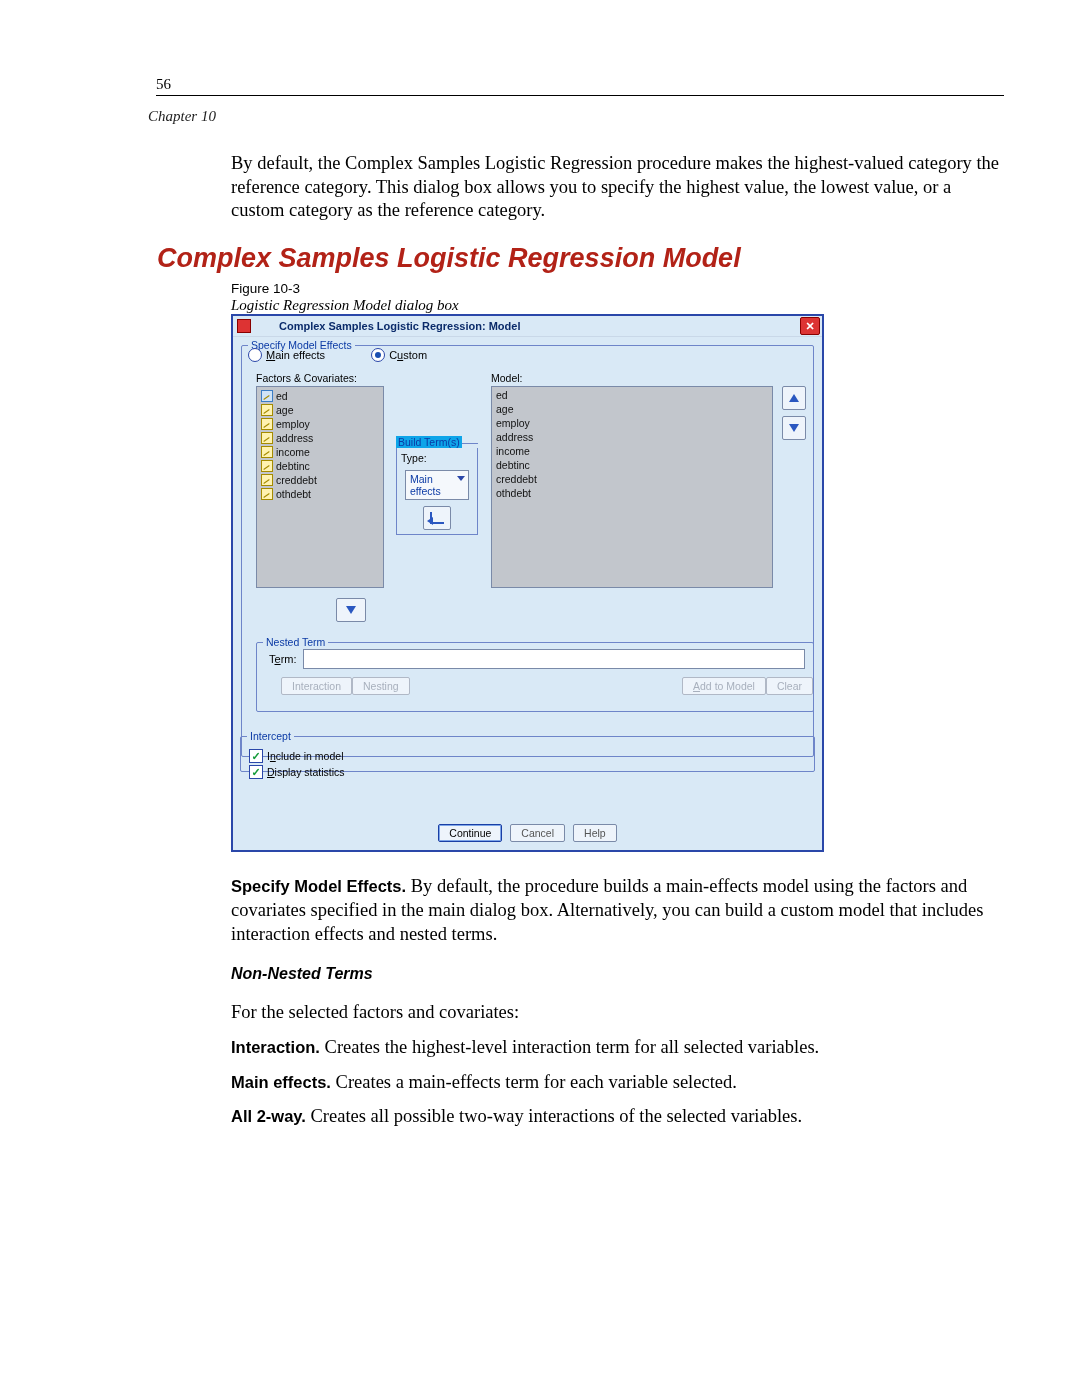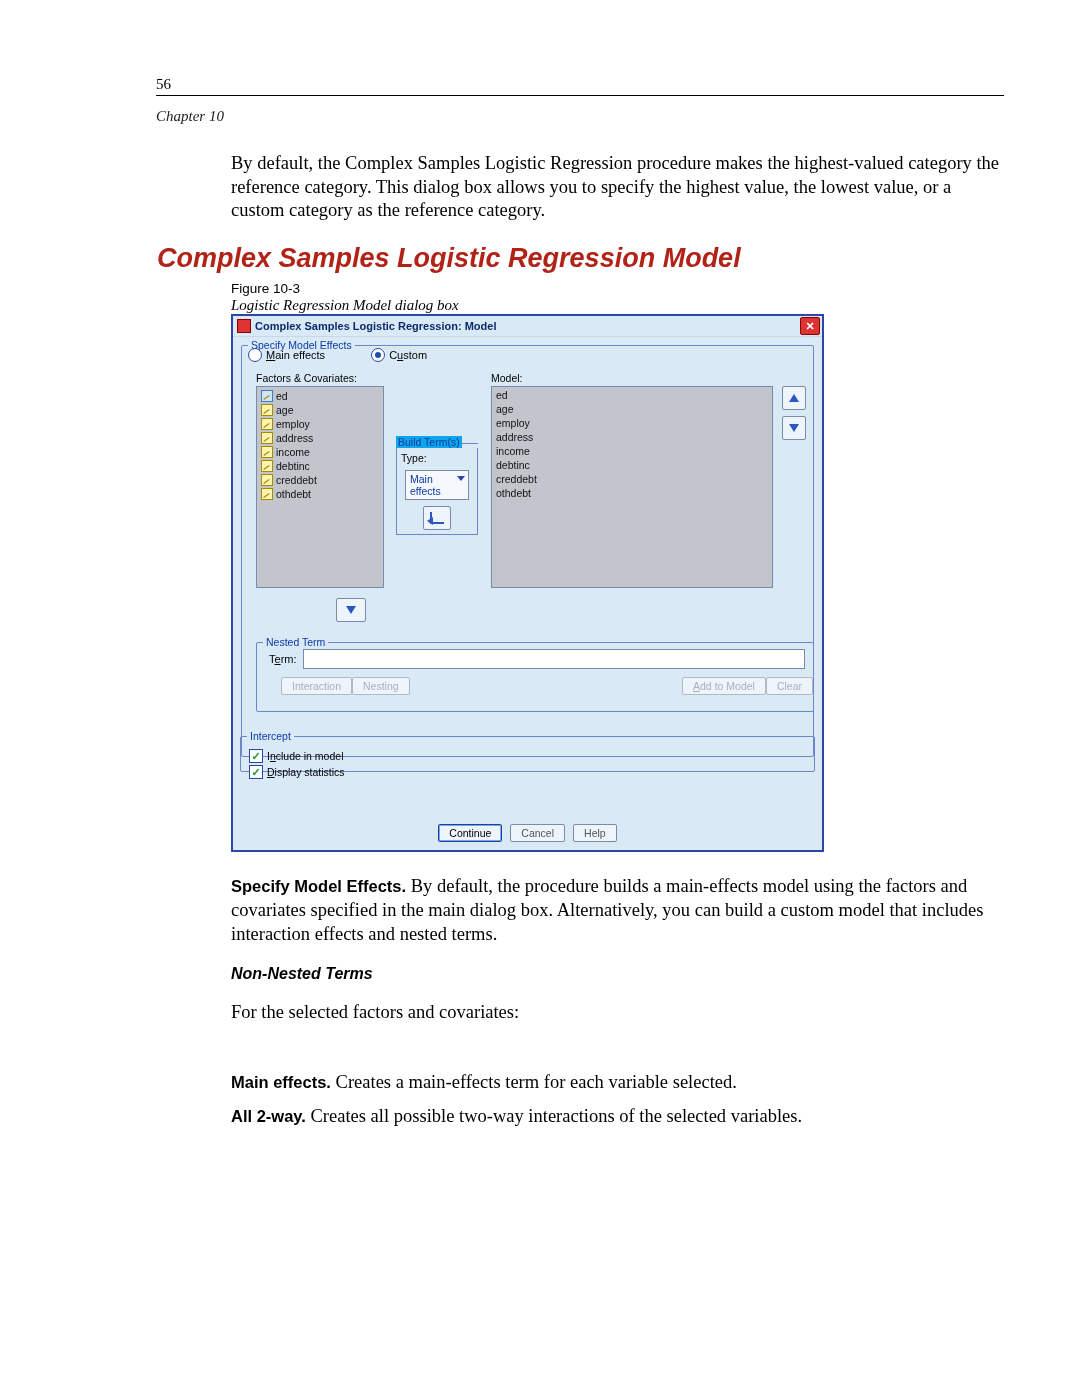--- a/index.html
+++ b/index.html
@@ -20,21 +20,21 @@
     position: absolute;
     left: 114px;
     top: 76px;
     width: 848px;
     border-bottom: 1px solid #000;
     font-size: 15px;
     padding-bottom: 2px;
   }
   .chapter-label {
     position: absolute;
-    left: 114px;
+    left: 106px;
     top: 108px;
     font-style: italic;
     font-size: 15px;
     color: #222;
   }
   .intro-text {
     position: absolute;
     left: 189px;
     top: 152px;
     width: 770px;
@@ -91,20 +91,21 @@
     background: #d33;
     border: 1px solid #800;
     margin-right: 4px;
     display:inline-block;
   }
   .dialog-title {
     font-size: 11px;
     font-weight: bold;
     color: #0b2b6a;
     flex: 1;
+    margin-left: 24px;
   }
   .dialog-close {
     width: 18px; height: 16px;
     background: #d33;
     color: #fff;
     display:flex; align-items:center; justify-content:center;
     font-weight:bold;
     border: 1px solid #800;
     border-radius: 2px;
     font-size: 11px;
@@ -495,20 +496,23 @@
   </div>
 
   <div class="body-text" style="top:874px;">
     <b class="lead">Specify Model Effects.</b><span> By default, the procedure builds a main-effects model using the factors and covariates specified in the main dialog box. Alternatively, you can build a custom model that includes interaction effects and nested terms.</span>
   </div>
 
   <div class="sub-heading" style="top:965px;">Non-Nested Terms</div>
 
   <div class="body-text" style="top:1000px;">For the selected factors and covariates:</div>
 
+  <div class="body-text" style="top:1035px;">
+    <b class="lead">Interaction.</b><span> Creates the highest-level interaction term for all selected variables.</span>
+  </div>
   <div class="body-text" style="top:1070px;">
     <b class="lead">Main effects.</b><span> Creates a main-effects term for each variable selected.</span>
   </div>
   <div class="body-text" style="top:1104px;">
     <b class="lead">All 2-way.</b><span> Creates all possible two-way interactions of the selected variables.</span>
   </div>
 
 </div>
 
 </body></html>

